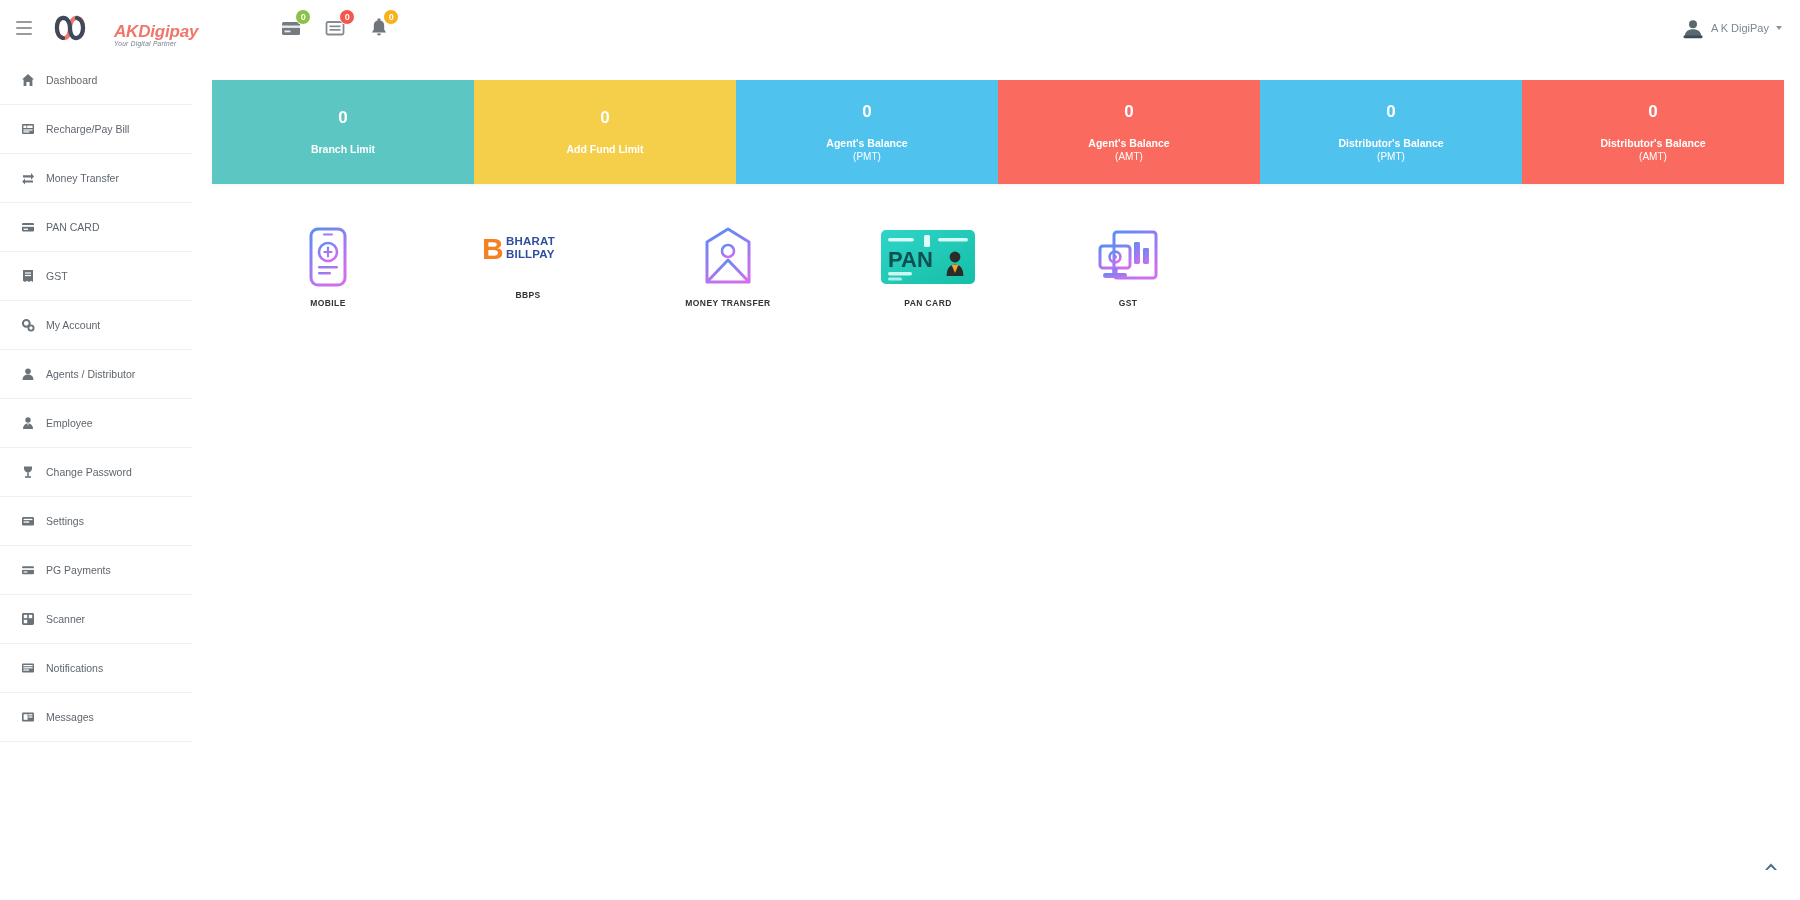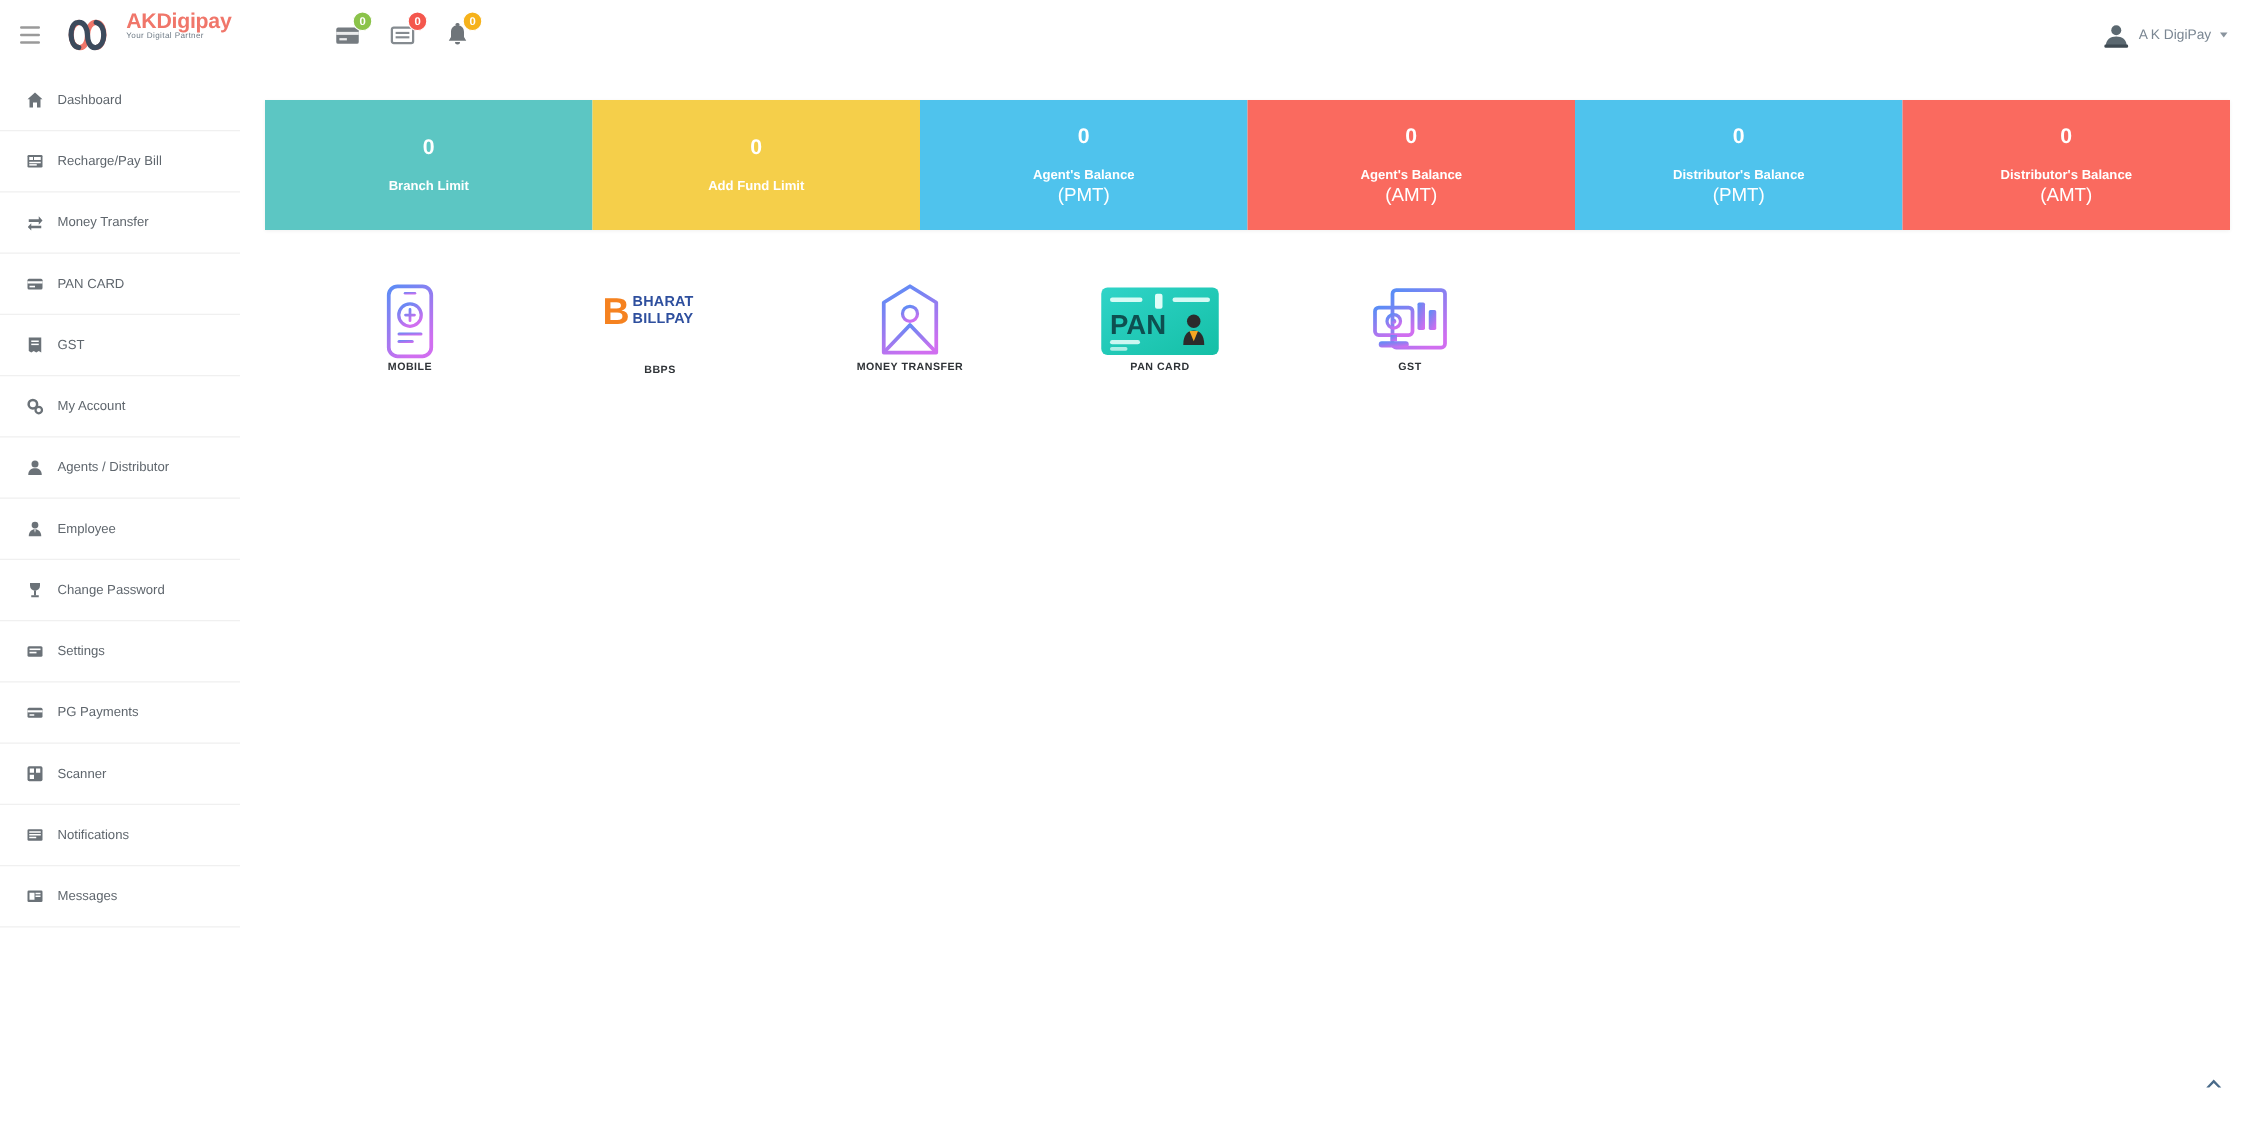--- a/index.html
+++ b/index.html
@@ -19,21 +19,21 @@
     display: flex; align-items: center;
   }
   .hamburger {
     width: 16px; height: 14px;
     margin-left: 16px; margin-right: 18px;
     display: flex; flex-direction: column; justify-content: space-between;
     cursor: pointer;
   }
   .hamburger span { display: block; height: 2px; background: #9a9a9a; border-radius: 1px; }
 
-  .brand { display: flex; align-items: flex-start; gap: 11px; }
+  .brand { display: flex; align-items: flex-end; gap: 24px; font-style: italic; }
   .brand-mark {
     width: 40px; height: 40px; position: relative; flex: 0 0 auto;
   }
   .brand-text { display: flex; flex-direction: column; line-height: 1.05; }
   .brand-name {
     font-size: 17px; font-weight: bold; color: #f0766a; letter-spacing: -0.2px;
   }
   .brand-tag { font-size: 6.5px; color: #6f7b86; letter-spacing: 0.3px; }
 
   .top-icons { display: flex; align-items: center; gap: 22px; margin-left: 82px; }
@@ -106,38 +106,39 @@
     height: 104px;
     display: flex; flex-direction: column;
     align-items: center; justify-content: center;
     color: #ffffff;
     cursor: pointer;
     text-align: center;
     padding: 0 6px;
   }
   .stat-value { font-size: 17px; font-weight: bold; margin-bottom: 14px; }
   .stat-label { font-size: 10.5px; line-height: 1.35; font-weight: bold; }
-  .stat-sub { font-size: 15px; }
+  .stat-sub { font-size: 10px; }
 
   
   .services {
     display: flex;
     margin-top: 42px;
     padding-left: 36px;
   }
   .service {
     width: 200px;
     display: flex; flex-direction: column; align-items: center;
     cursor: pointer;
   }
   .service-icon {
     height: 62px; width: 62px;
     display: flex; align-items: center; justify-content: center;
   }
   .service-label {
+    margin-top: 10px;
     font-size: 8.5px; font-weight: bold; color: #2f3337;
     letter-spacing: 0.4px; text-align: center;
   }
   .service.bbps .service-icon { height: 46px; width: auto; }
   .service.bbps .service-label { margin-top: 18px; }
 
   
   .scroll-top {
     position: absolute; right: 14px; bottom: 16px;
     width: 30px; height: 30px; border-radius: 6px;

